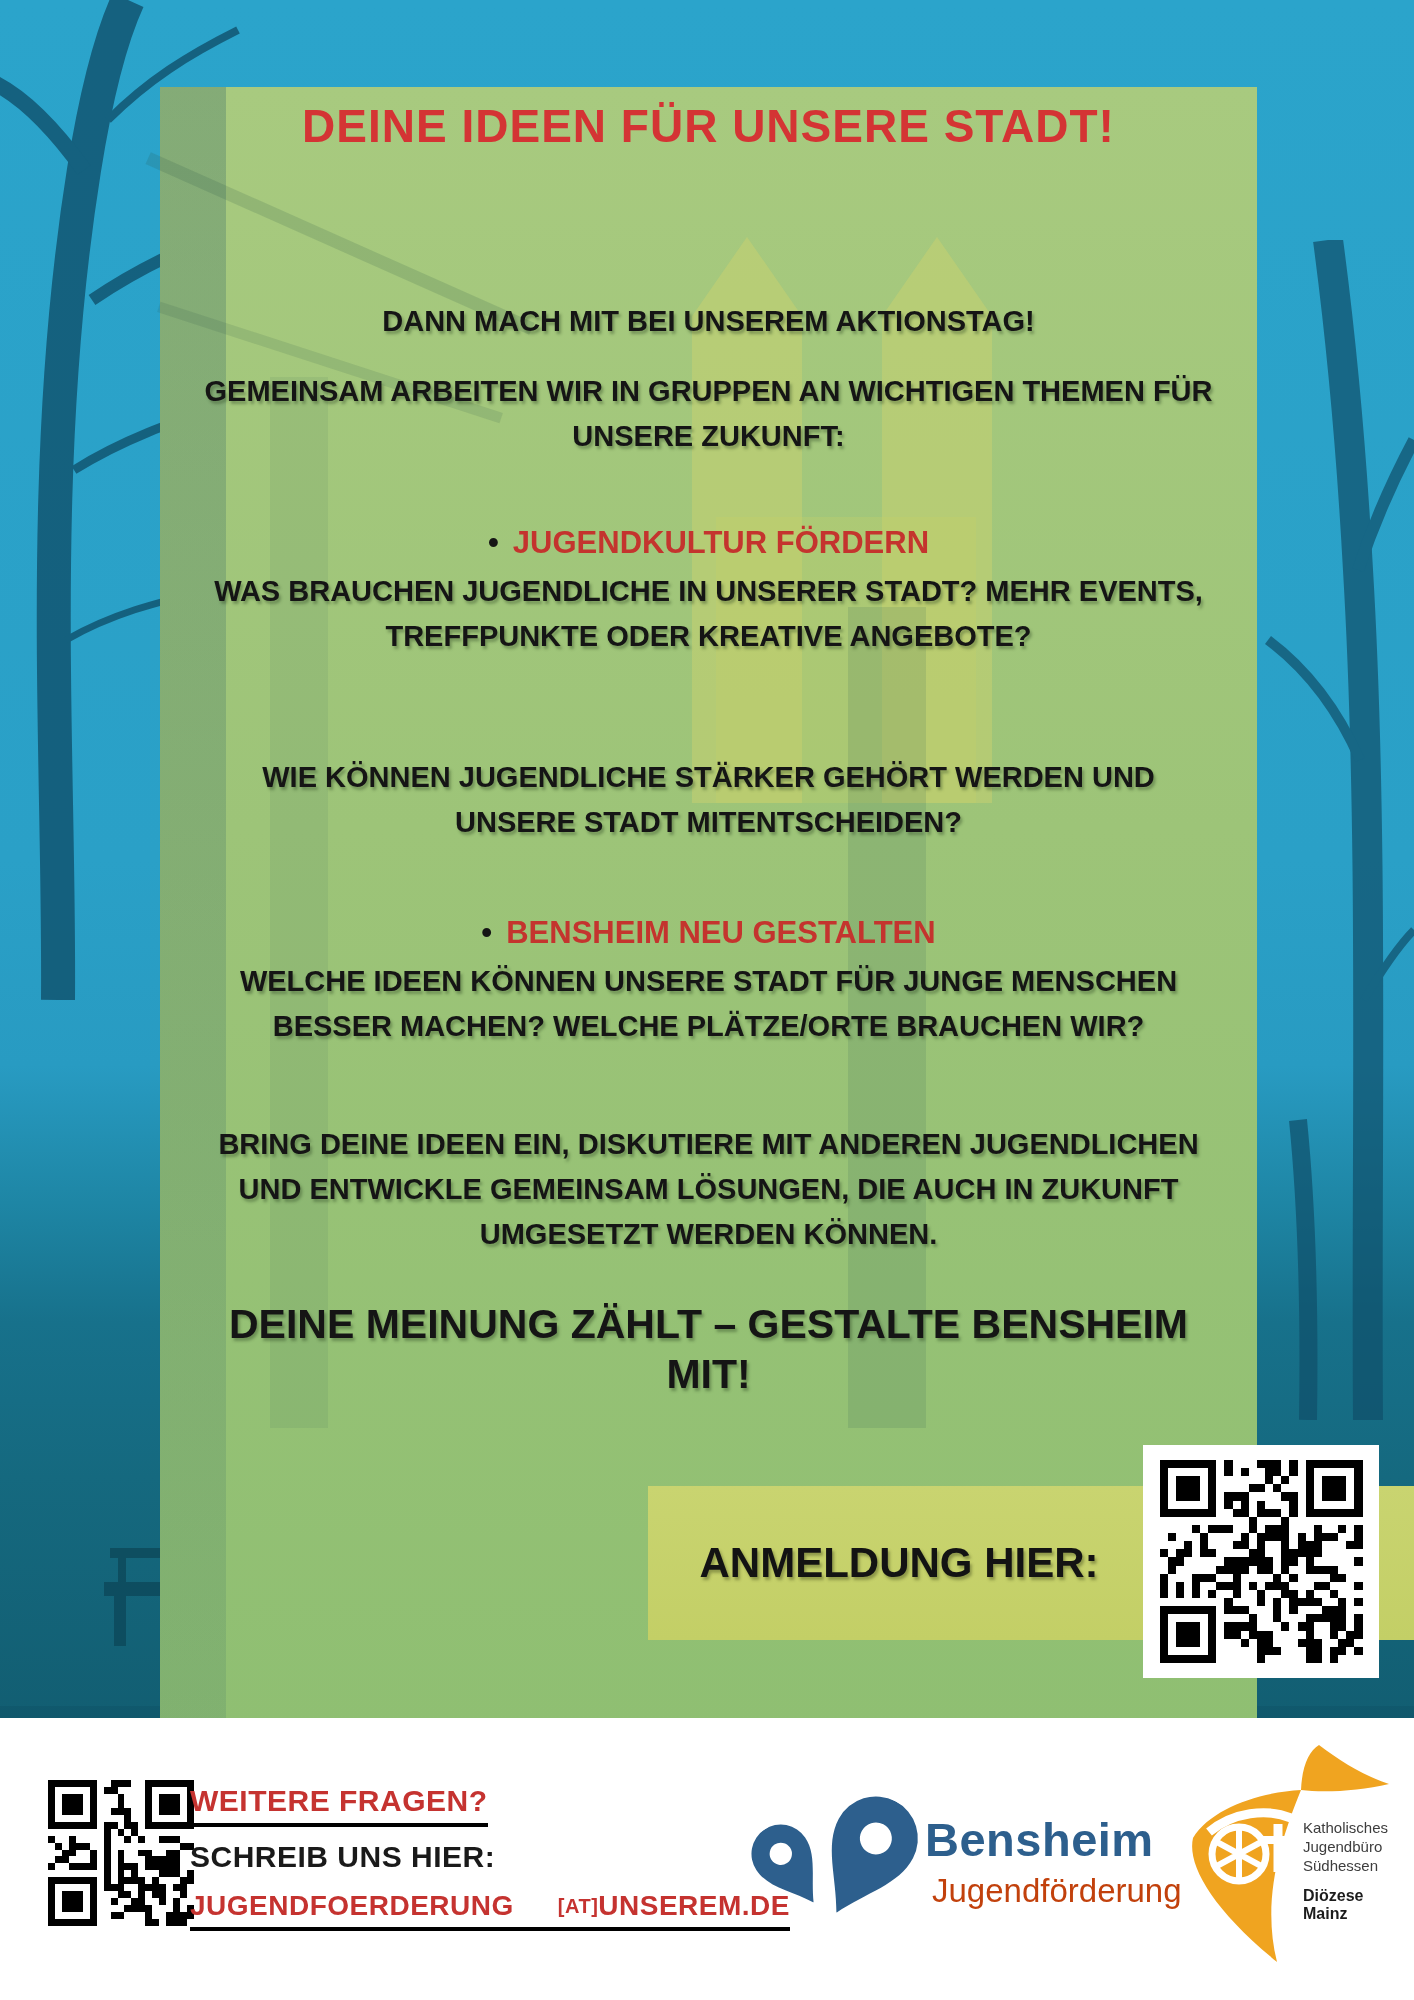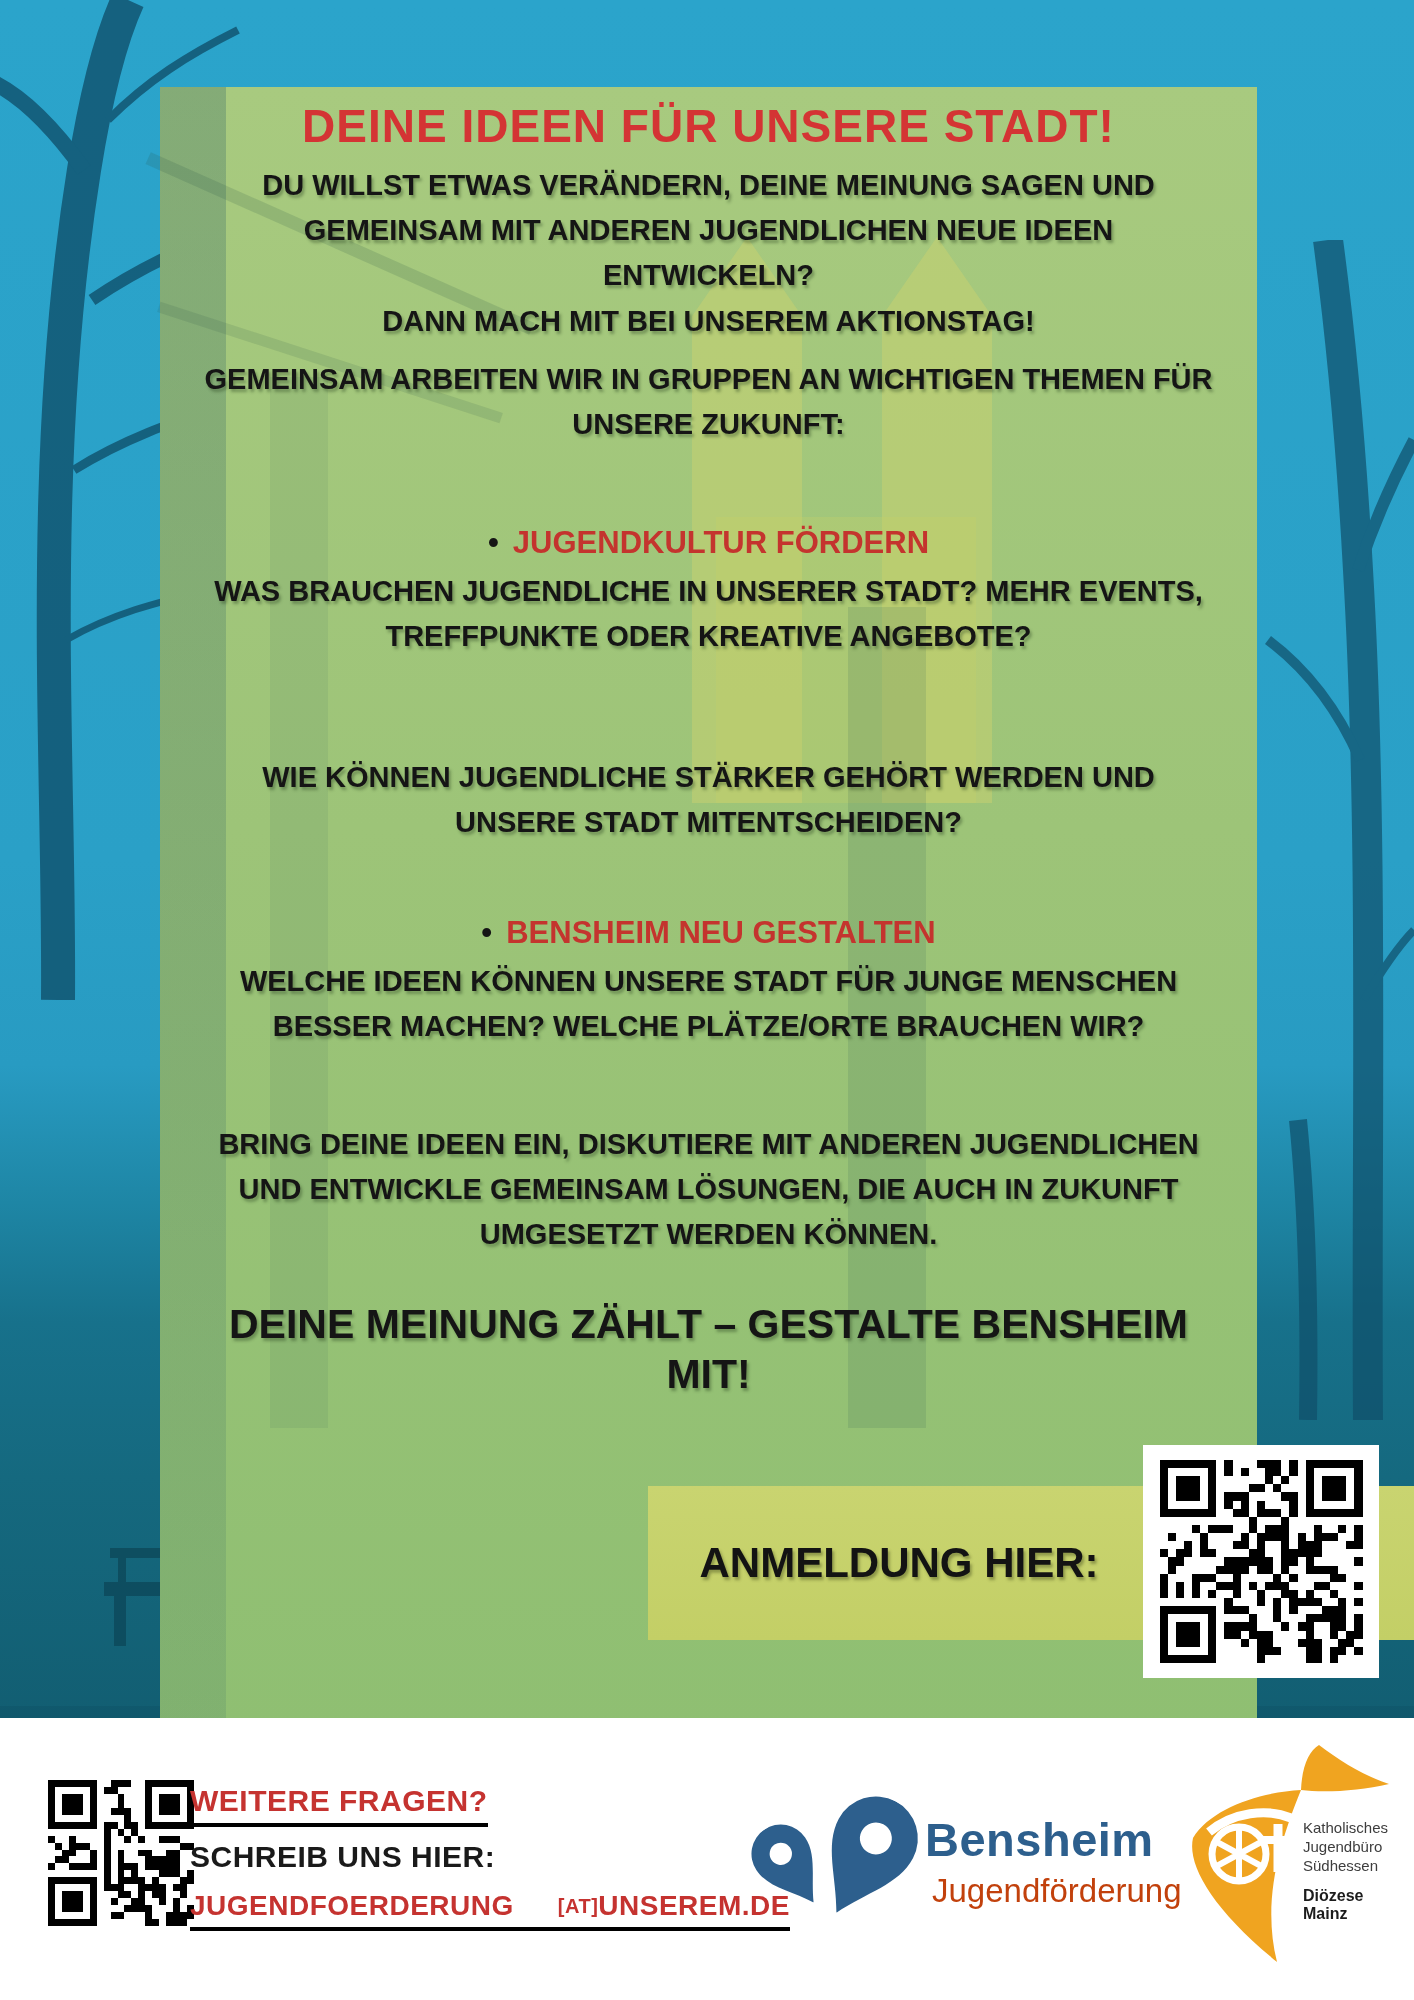--- a/index.html
+++ b/index.html
@@ -95,24 +95,23 @@
     <div class="ghost tower" style="left:722px;top:150px;width:110px;height:566px;"></div>
     <div class="ghost" style="left:556px;top:430px;width:260px;height:286px;background:rgba(199,207,104,.30);"></div>
     <div class="ghost" style="left:0;top:0;width:66px;height:100%;background:linear-gradient(180deg,rgba(25,80,95,.25),rgba(25,80,95,.12));"></div>
     <div class="ghost" style="left:688px;top:520px;width:78px;height:821px;background:rgba(40,90,85,.14);"></div>
     <div class="ghost" style="left:110px;top:290px;width:58px;height:1051px;background:rgba(40,90,85,.09);"></div>
     <div class="ghost" style="left:-30px;top:150px;width:420px;height:13px;background:rgba(40,80,70,.16);transform:rotate(24deg);"></div>
     <div class="ghost" style="left:-10px;top:270px;width:360px;height:11px;background:rgba(40,80,70,.13);transform:rotate(18deg);"></div>
 
     <div class="panel-text title" style="top:12px;">DEINE IDEEN FÜR UNSERE STADT!</div>
 
-    <div class="panel-text body-text" style="top:76px;">DU WILLST ETWAS VERÄNDERN, DEINE MEINUNG SAGEN UND GEMEINSAM MIT ANDEREN JUGENDLICHEN NEUE IDEEN ENTWICKELN?</div>
     <div class="panel-text body-text" style="top:212px;">DANN MACH MIT BEI UNSEREM AKTIONSTAG!</div>
 
-    <div class="panel-text body-text" style="top:270px;">GEMEINSAM ARBEITEN WIR IN GRUPPEN AN WICHTIGEN THEMEN FÜR UNSERE ZUKUNFT:</div>
+    <div class="panel-text body-text" style="top:282px;">GEMEINSAM ARBEITEN WIR IN GRUPPEN AN WICHTIGEN THEMEN FÜR UNSERE ZUKUNFT:</div>
 
     <div class="panel-text topic-head" style="top:436px;">
       <span class="bullet">•</span><span>JUGENDKULTUR FÖRDERN</span>
     </div>
     <div class="panel-text body-text" style="top:482px;">WAS BRAUCHEN JUGENDLICHE IN UNSERER STADT? MEHR EVENTS, TREFFPUNKTE ODER KREATIVE ANGEBOTE?</div>
 
     <div class="panel-text body-text" style="top:668px;">WIE KÖNNEN JUGENDLICHE STÄRKER GEHÖRT WERDEN UND UNSERE STADT MITENTSCHEIDEN?</div>
 
     <div class="panel-text topic-head" style="top:826px;">
       <span class="bullet">•</span><span>BENSHEIM NEU GESTALTEN</span>

